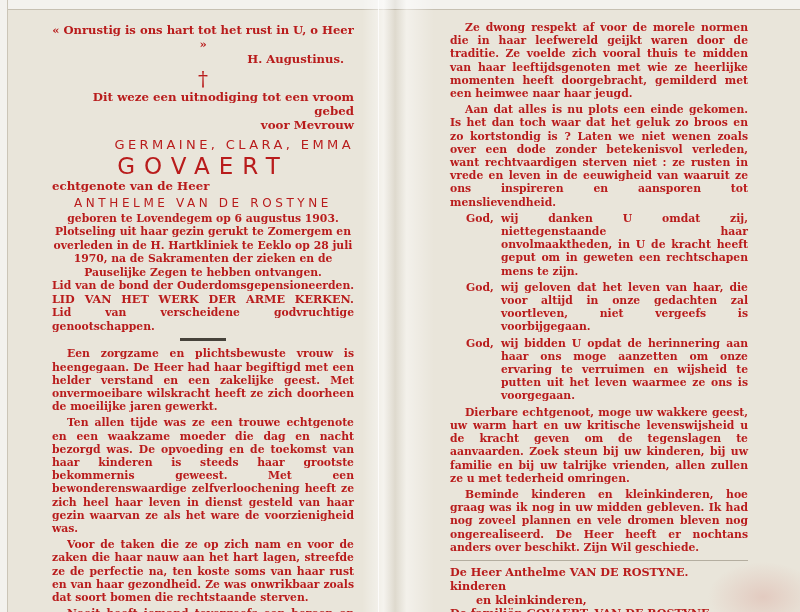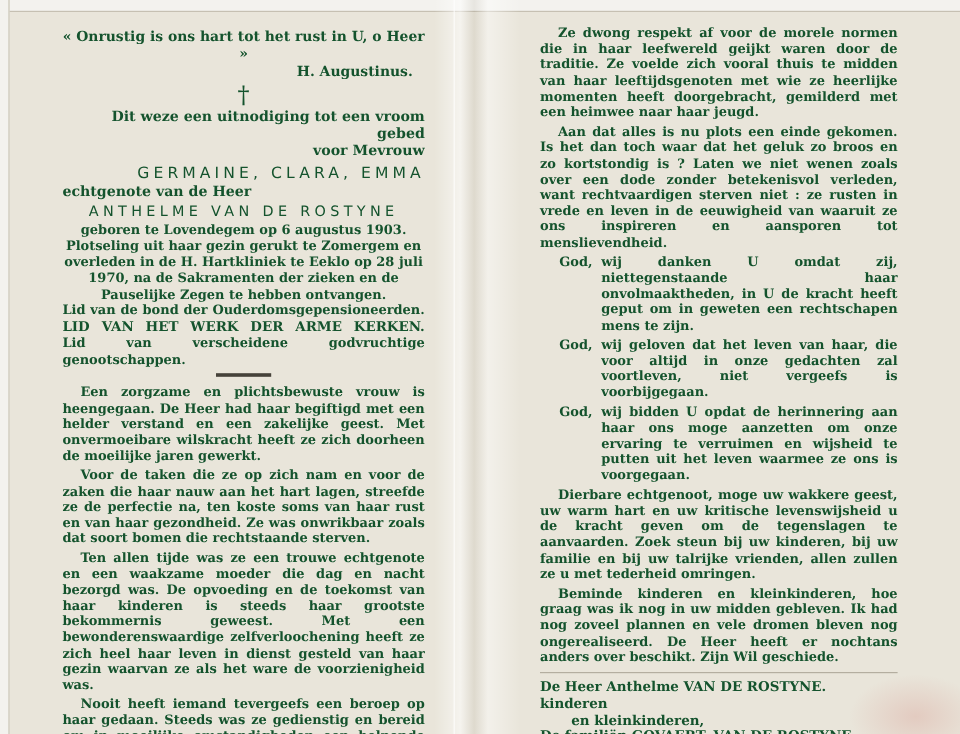--- a/index.html
+++ b/index.html
@@ -8,21 +8,21 @@
     width: 800px; height: 612px;
     background: #f2f0ea;
     font-family: "DejaVu Serif", serif;
     -webkit-font-smoothing: antialiased;
   }
   .scan {
     position: relative;
     width: 800px; height: 612px;
     background: #e9e5da;
     overflow: hidden;
-    color: #14532d;
+    color: #b91c1c;
   }
   
   .edge-top {
     position:absolute; left:0; top:0; width:100%; height:10px;
     background:#f3f2ee; border-bottom:1px solid #c6c0b2;
   }
   .edge-left {
     position:absolute; left:0; top:0; width:8px; height:100%;
     background:#f3f2ee; border-right:1px solid #cbc5b7;
   }
@@ -91,30 +91,31 @@
   <div class="fold-line"></div>
   <div class="stain"></div>
 
   <div class="page page-left">
     <div class="quote">« Onrustig is ons hart tot het rust in U, o Heer »</div>
     <div class="quote-attr">H. Augustinus.</div>
     <div class="cross">†</div>
     <div class="invite">Dit weze een uitnodiging tot een vroom gebed</div>
     <div class="invite">voor Mevrouw</div>
     <div class="given sans">GERMAINE, CLARA, EMMA</div>
+    <div class="surname sans">GOVAERT</div>
     <div class="spouse-intro">echtgenote van de Heer</div>
     <div class="spouse-name sans">ANTHELME VAN DE ROSTYNE</div>
     <div class="life">geboren te Lovendegem op 6 augustus 1903. Plotseling uit haar gezin gerukt te Zomergem en overleden in de H. Hartkliniek te Eeklo op 28 juli 1970, na de Sakramenten der zieken en de Pauselijke Zegen te hebben ontvangen.</div>
     <div class="membership">Lid van de bond der Ouderdomsgepensioneerden.</div>
     <div class="membership caps">LID VAN HET WERK DER ARME KERKEN.</div>
     <div class="membership">Lid van verscheidene godvruchtige genootschappen.</div>
     <div class="short-divider"></div>
     <div class="body-text para">Een zorgzame en plichtsbewuste vrouw is heengegaan.  De Heer had haar begiftigd met een helder verstand en een zakelijke geest.  Met onvermoeibare wilskracht heeft ze zich doorheen de moeilijke jaren gewerkt.</div>
+    <div class="body-text para">Ten allen tijde was ze een trouwe echtgenote en een waakzame moeder die dag en nacht bezorgd was. De opvoeding en de toekomst van haar kinderen is steeds haar grootste bekommernis geweest. Met een bewonderenswaardige zelfverloochening heeft ze zich heel haar leven in dienst gesteld van haar gezin waarvan ze als het ware de voorzienigheid was.</div>
     <div class="body-text para">Voor de taken die ze op zich nam en voor de zaken die haar nauw aan het hart lagen, streefde ze de perfectie na, ten koste soms van haar rust en van haar gezondheid.  Ze was onwrikbaar zoals dat soort bomen die rechtstaande sterven.</div>
-    <div class="body-text para">Ten allen tijde was ze een trouwe echtgenote en een waakzame moeder die dag en nacht bezorgd was. De opvoeding en de toekomst van haar kinderen is steeds haar grootste bekommernis geweest. Met een bewonderenswaardige zelfverloochening heeft ze zich heel haar leven in dienst gesteld van haar gezin waarvan ze als het ware de voorzienigheid was.</div>
     <div class="body-text para">Nooit heeft iemand tevergeefs een beroep op haar gedaan.  Steeds was ze gedienstig en bereid om in moeilijke omstandigheden een helpende hand toe te steken bij vrienden en bij buren.</div>
   </div>
 
   <div class="page page-right">
     <div class="body-text para">Ze dwong respekt af voor de morele normen die in haar leefwereld geijkt waren door de traditie. Ze voelde zich vooral thuis te midden van haar leeftijdsgenoten met wie ze heerlijke momenten heeft doorgebracht, gemilderd met een heimwee naar haar jeugd.</div>
     <div class="body-text para">Aan dat alles is nu plots een einde gekomen. Is het dan toch waar dat het geluk zo broos en zo kortstondig is ?  Laten we niet wenen zoals over een dode zonder betekenisvol verleden, want rechtvaardigen sterven niet : ze rusten in vrede en leven in de eeuwigheid van waaruit ze ons inspireren en aansporen tot menslievendheid.</div>
 
     <div class="prayer">
       <div class="prayer-label">God,</div>
       <div class="prayer-text">wij danken U omdat zij, niettegenstaande haar onvolmaaktheden, in U de kracht heeft geput om in geweten een rechtschapen mens te zijn.</div>

